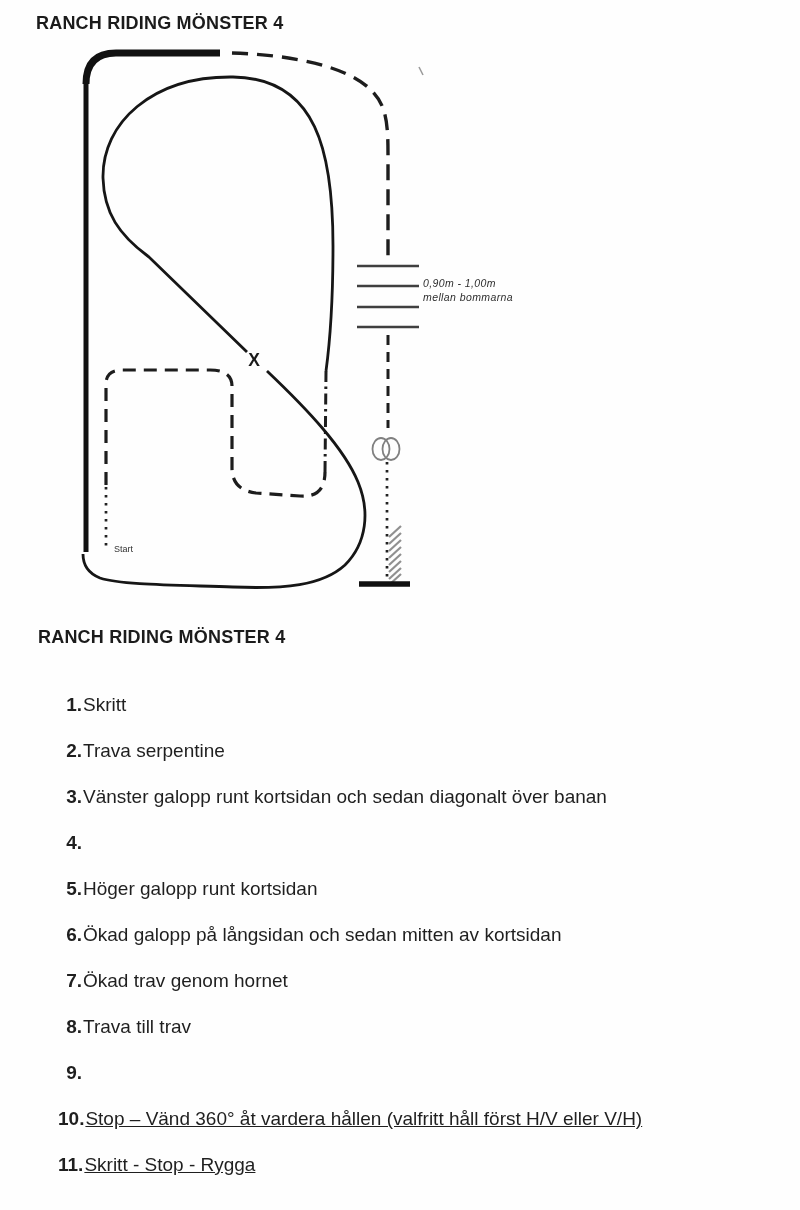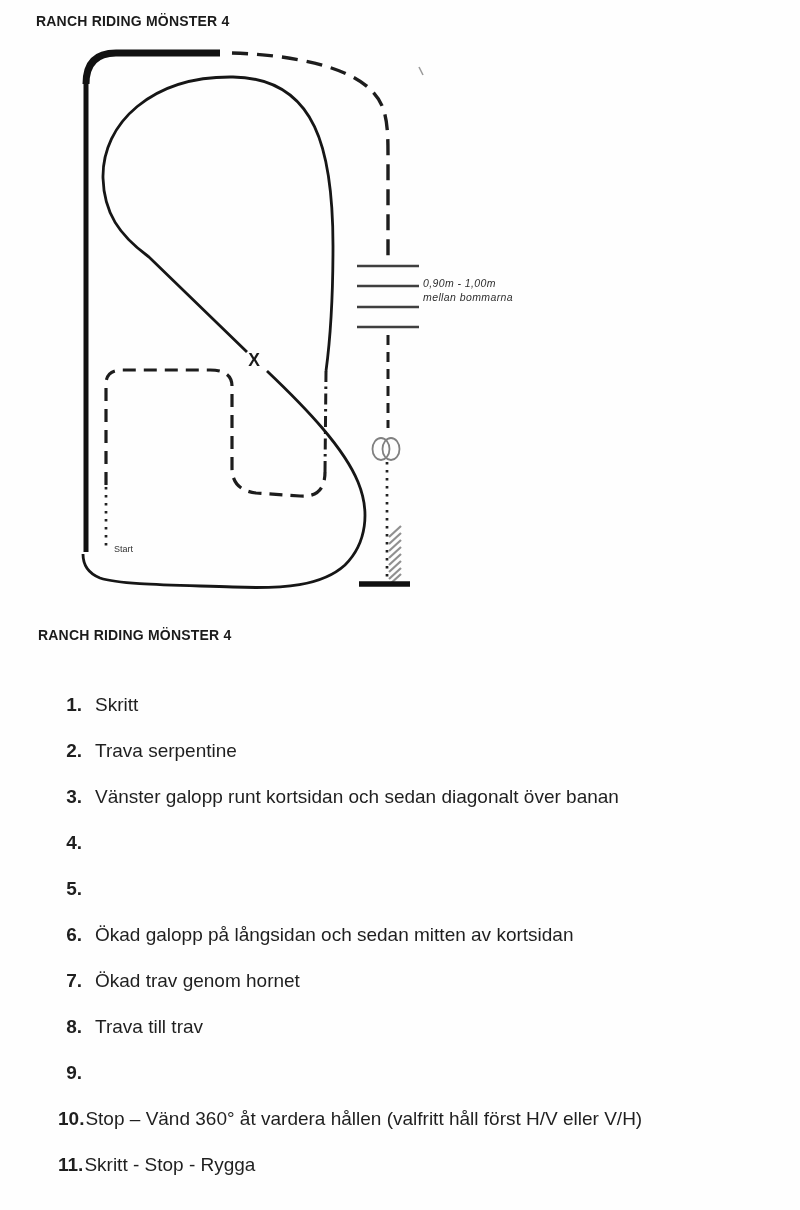--- a/index.html
+++ b/index.html
@@ -3,37 +3,37 @@
 <meta charset="utf-8">
 <style>
   html,body { margin:0; padding:0; background:#e8e8e8; }
   .sheet {
     position:relative; width:800px; height:1210px;
     background:#fefefe; overflow:hidden;
     font-family:"Liberation Sans", sans-serif; color:#1f1f1f;
   }
   .title {
     position:absolute; margin:0;
-    font-size:14px; font-weight:bold; letter-spacing:0.2px; color:#1b1b1b;
+    font-size:18px; font-weight:bold; letter-spacing:0.2px; color:#1b1b1b;
     white-space:nowrap;
   }
   #diagram-title { left:36px; top:13px; }
   #list-title    { left:38px; top:627px; }
   svg.pattern { position:absolute; left:0; top:0; }
   ol.instructions {
     position:absolute; left:58px; top:693px; margin:0; padding:0;
     list-style:none; width:720px;
   }
   ol.instructions li {
     height:46px; display:flex; align-items:flex-start;
     font-size:19px; line-height:23px; white-space:nowrap;
   }
   ol.instructions .num { font-weight:700; min-width:24px; text-align:right; }
-  ol.instructions .txt { margin-left:13px; }
-  ol.instructions li.tight .txt { margin-left:1px; }
+  ol.instructions .txt { margin-left:1px; }
+  ol.instructions li.tight .txt { margin-left:1px;text-decoration:underline; }
   text { font-family:"Liberation Sans", sans-serif; }
   .hand { font-style:italic; letter-spacing:0.4px; }
 </style>
 </head>
 <body>
 
 <div class="sheet">
 
   <h1 class="title" id="diagram-title">RANCH RIDING MÖNSTER 4</h1>
 
@@ -96,20 +96,21 @@
       </li>
     <li>
         <span class="num">3.</span>
         <span class="txt">Vänster galopp runt kortsidan och sedan diagonalt över banan</span>
       </li>
     <li>
         <span class="num">4.</span>
       </li>
     <li>
         <span class="num">5.</span>
+        <span class="txt">Höger galopp runt kortsidan</span>
       </li>
     <li>
         <span class="num">6.</span>
         <span class="txt">Ökad galopp på långsidan och sedan mitten av kortsidan</span>
       </li>
     <li>
         <span class="num">7.</span>
         <span class="txt">Ökad trav genom hornet</span>
       </li>
     <li>

